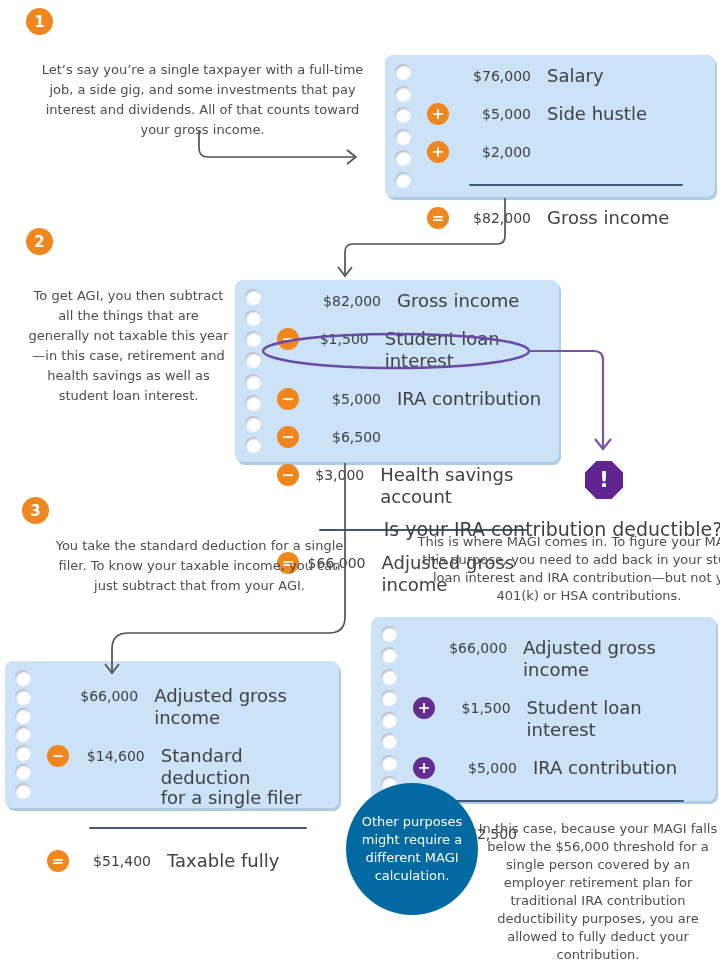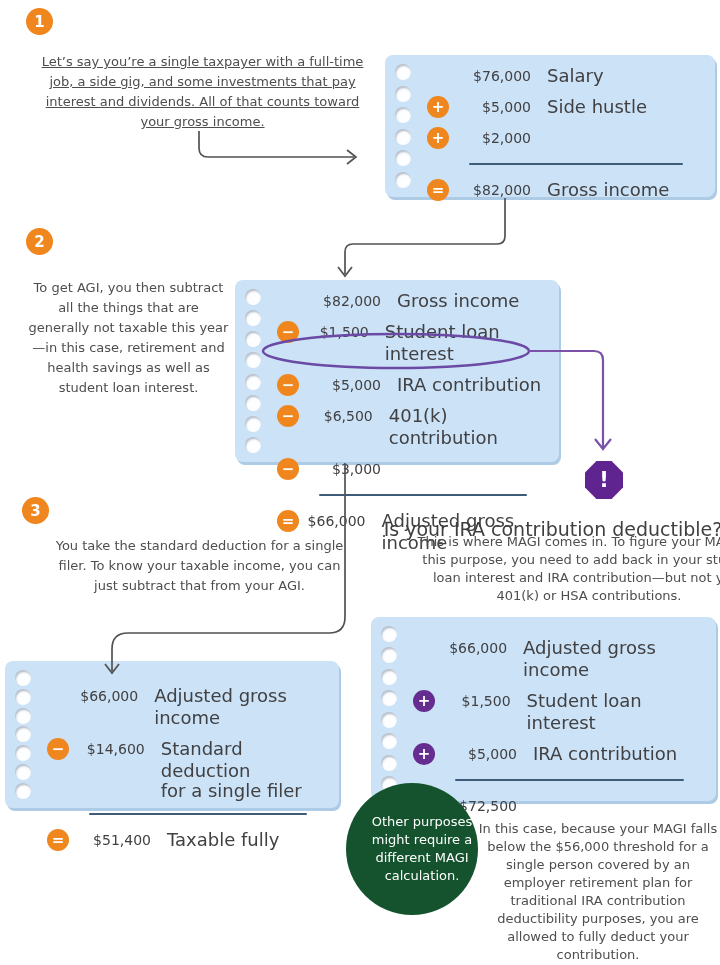--- a/index.html
+++ b/index.html
@@ -26,21 +26,21 @@
     box-shadow:2px 3px 0 #AECBE6;z-index:1;
   }
   .holes{
     position:absolute;left:10px;top:9px;bottom:9px;width:18px;
     display:flex;flex-direction:column;justify-content:space-between;
   }
   .hole{
     width:16px;height:16px;border-radius:50%;background:#fdfeff;
     box-shadow:inset 1px 2px 2px rgba(90,110,135,.45);
   }
-  .rows{display:flex;flex-direction:column;gap:9px;padding:10px 16px 8px 42px;}
+  .rows{display:flex;flex-direction:column;gap:16px;padding:10px 16px 8px 42px;}
   .np-row{display:flex;align-items:flex-start;}
   .op{
     width:22px;height:22px;border-radius:50%;flex:0 0 auto;margin-right:8px;
     display:flex;align-items:center;justify-content:center;
     color:#fff;font-size:15px;font-weight:bold;line-height:22px;
   }
   .op.orange{background:#F0861E;}
   .op.purple{background:#662D91;}
   .op:empty{visibility:hidden;}
   .amt{width:74px;text-align:right;font-size:14px;line-height:22px;white-space:nowrap;}
@@ -54,39 +54,39 @@
     background:#5F2490;color:#fff;display:flex;align-items:center;justify-content:center;
     font-size:21px;font-weight:bold;
     clip-path:polygon(30% 0%,70% 0%,100% 30%,100% 70%,70% 100%,30% 100%,0% 70%,0% 30%);
   }
   .magi-heading{
     position:absolute;left:358px;top:502px;width:358px;margin:16px;text-align:center;
     font-size:19px;color:#3f3f41;z-index:2;
   }
   .note-circle{
     position:absolute;left:346px;top:783px;width:132px;height:132px;border-radius:50%;
-    background:#14532d;color:#fff;display:flex;align-items:center;justify-content:flex-end;
+    background:#0369a1;color:#fff;display:flex;align-items:center;justify-content:center;
     text-align:center;font-size:13px;line-height:18px;padding:0;z-index:2;
   }
   .note-circle span{display:block;width:112px;}
   
   .overlay{position:absolute;left:0;top:0;z-index:3;pointer-events:none;}
 </style>
 </head>
 <body>
 
 <div class="step" style="left:26px;top:8px;">
   <span class="stepnum">1</span>
 </div>
-<p class="para" style="left:35px;top:52px;width:335px;text-decoration:underline;">Let’s say you’re a single taxpayer with a full-time job, a side gig, and some investments that pay interest and dividends. All of that counts toward your gross income.</p>
+<p class="para" style="left:35px;top:60px;width:335px;">Let’s say you’re a single taxpayer with a full-time job, a side gig, and some investments that pay interest and dividends. All of that counts toward your gross income.</p>
 
 <div class="step" style="left:26px;top:228px;">
   <span class="stepnum">2</span>
 </div>
-<p class="para" style="left:26px;top:278px;width:205px;">To get AGI, you then subtract all the things that are generally not taxable this year—in this case, retirement and health savings as well as student loan interest.</p>
+<p class="para" style="left:26px;top:286px;width:205px;">To get AGI, you then subtract all the things that are generally not taxable this year—in this case, retirement and health savings as well as student loan interest.</p>
 
 <div class="step" style="left:22px;top:497px;">
   <span class="stepnum">3</span>
 </div>
 <p class="para" style="left:52px;top:536px;width:295px;">You take the standard deduction for a single filer. To know your taxable income, you can just subtract that from your AGI.</p>
 
 <div class="pad" style="left:385px;top:55px;width:330px;height:142px;">
   <div class="holes">
     <div class="hole"></div>
       <div class="hole"></div>
@@ -142,25 +142,25 @@
       <span class="lbl"><span>Student loan interest</span></span>
     </div>
     <div class="np-row">
       <span class="op orange">−</span>
       <span class="amt">$5,000</span>
       <span class="lbl"><span>IRA contribution</span></span>
     </div>
     <div class="np-row">
       <span class="op orange">−</span>
       <span class="amt">$6,500</span>
-      <span class="lbl"><span>401(k) contribution</span></span>
     </div>
     <div class="np-row">
       <span class="op orange">−</span>
       <span class="amt">$3,000</span>
+      <span class="lbl"><span>Health savings account</span></span>
     </div>
     <div class="divider"></div>
     <div class="np-row">
       <span class="op orange">=</span>
       <span class="amt">$66,000</span>
       <span class="lbl"><span>Adjusted gross income</span></span>
     </div>
   </div>
 </div>
 

